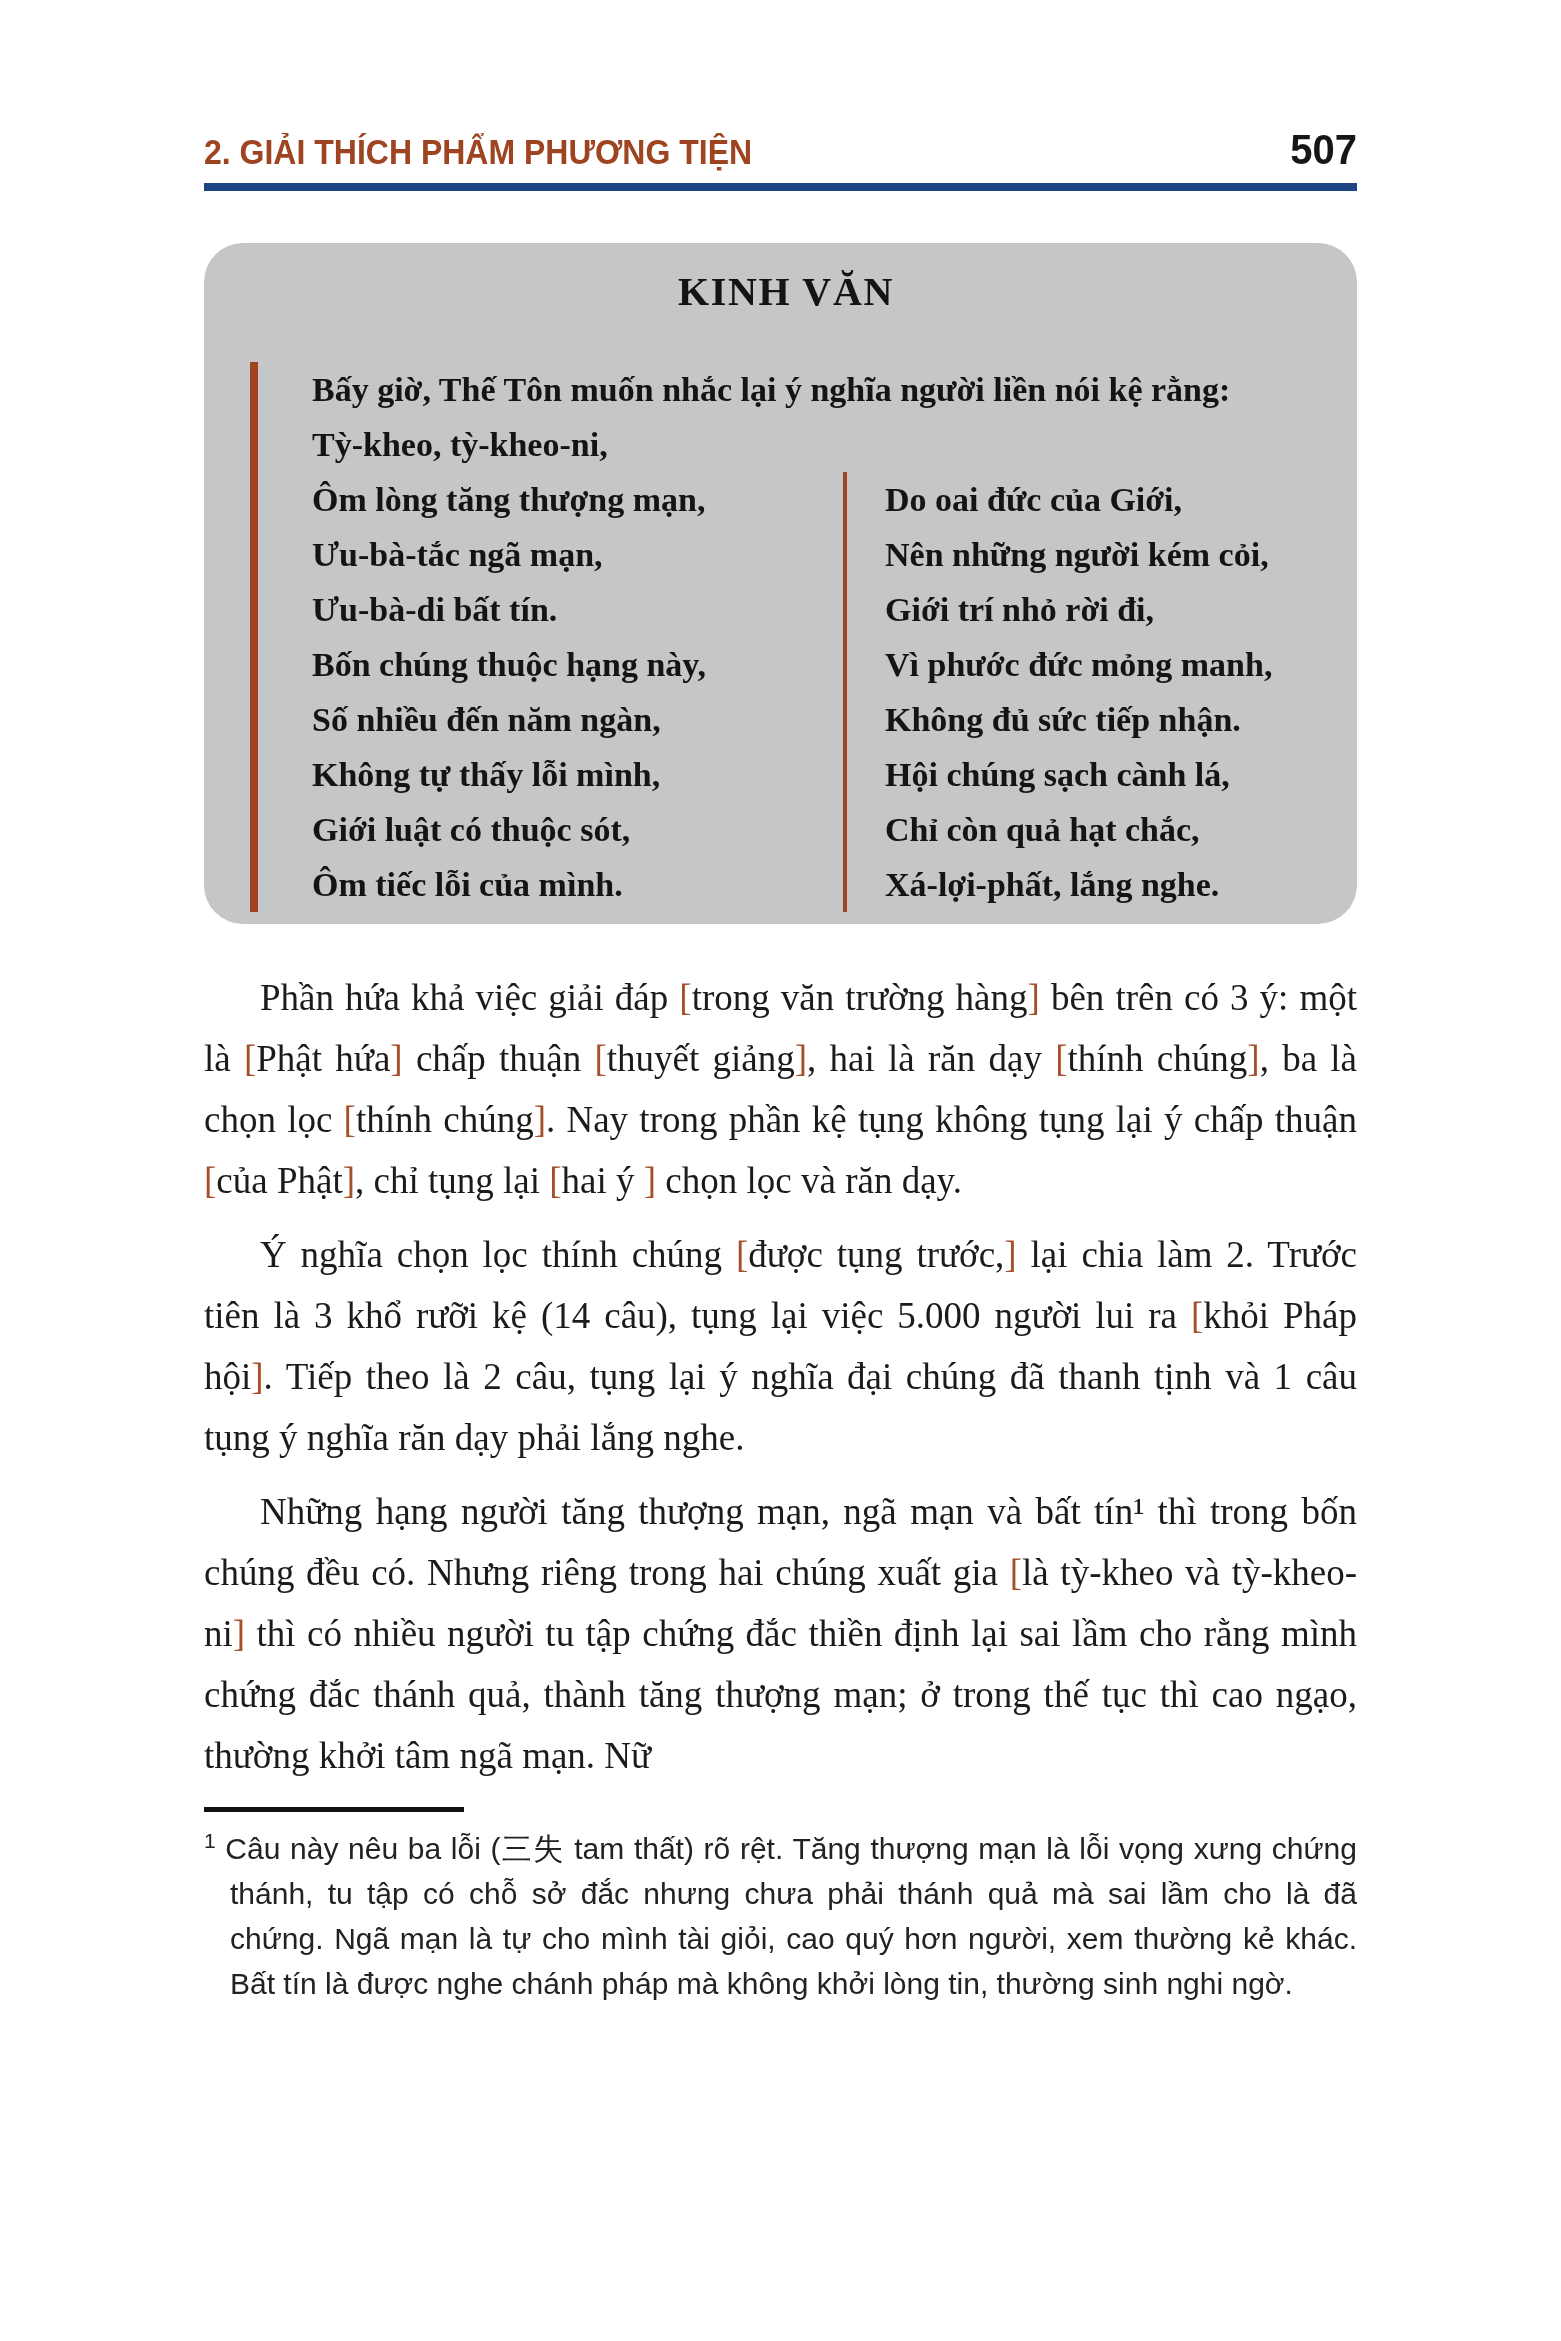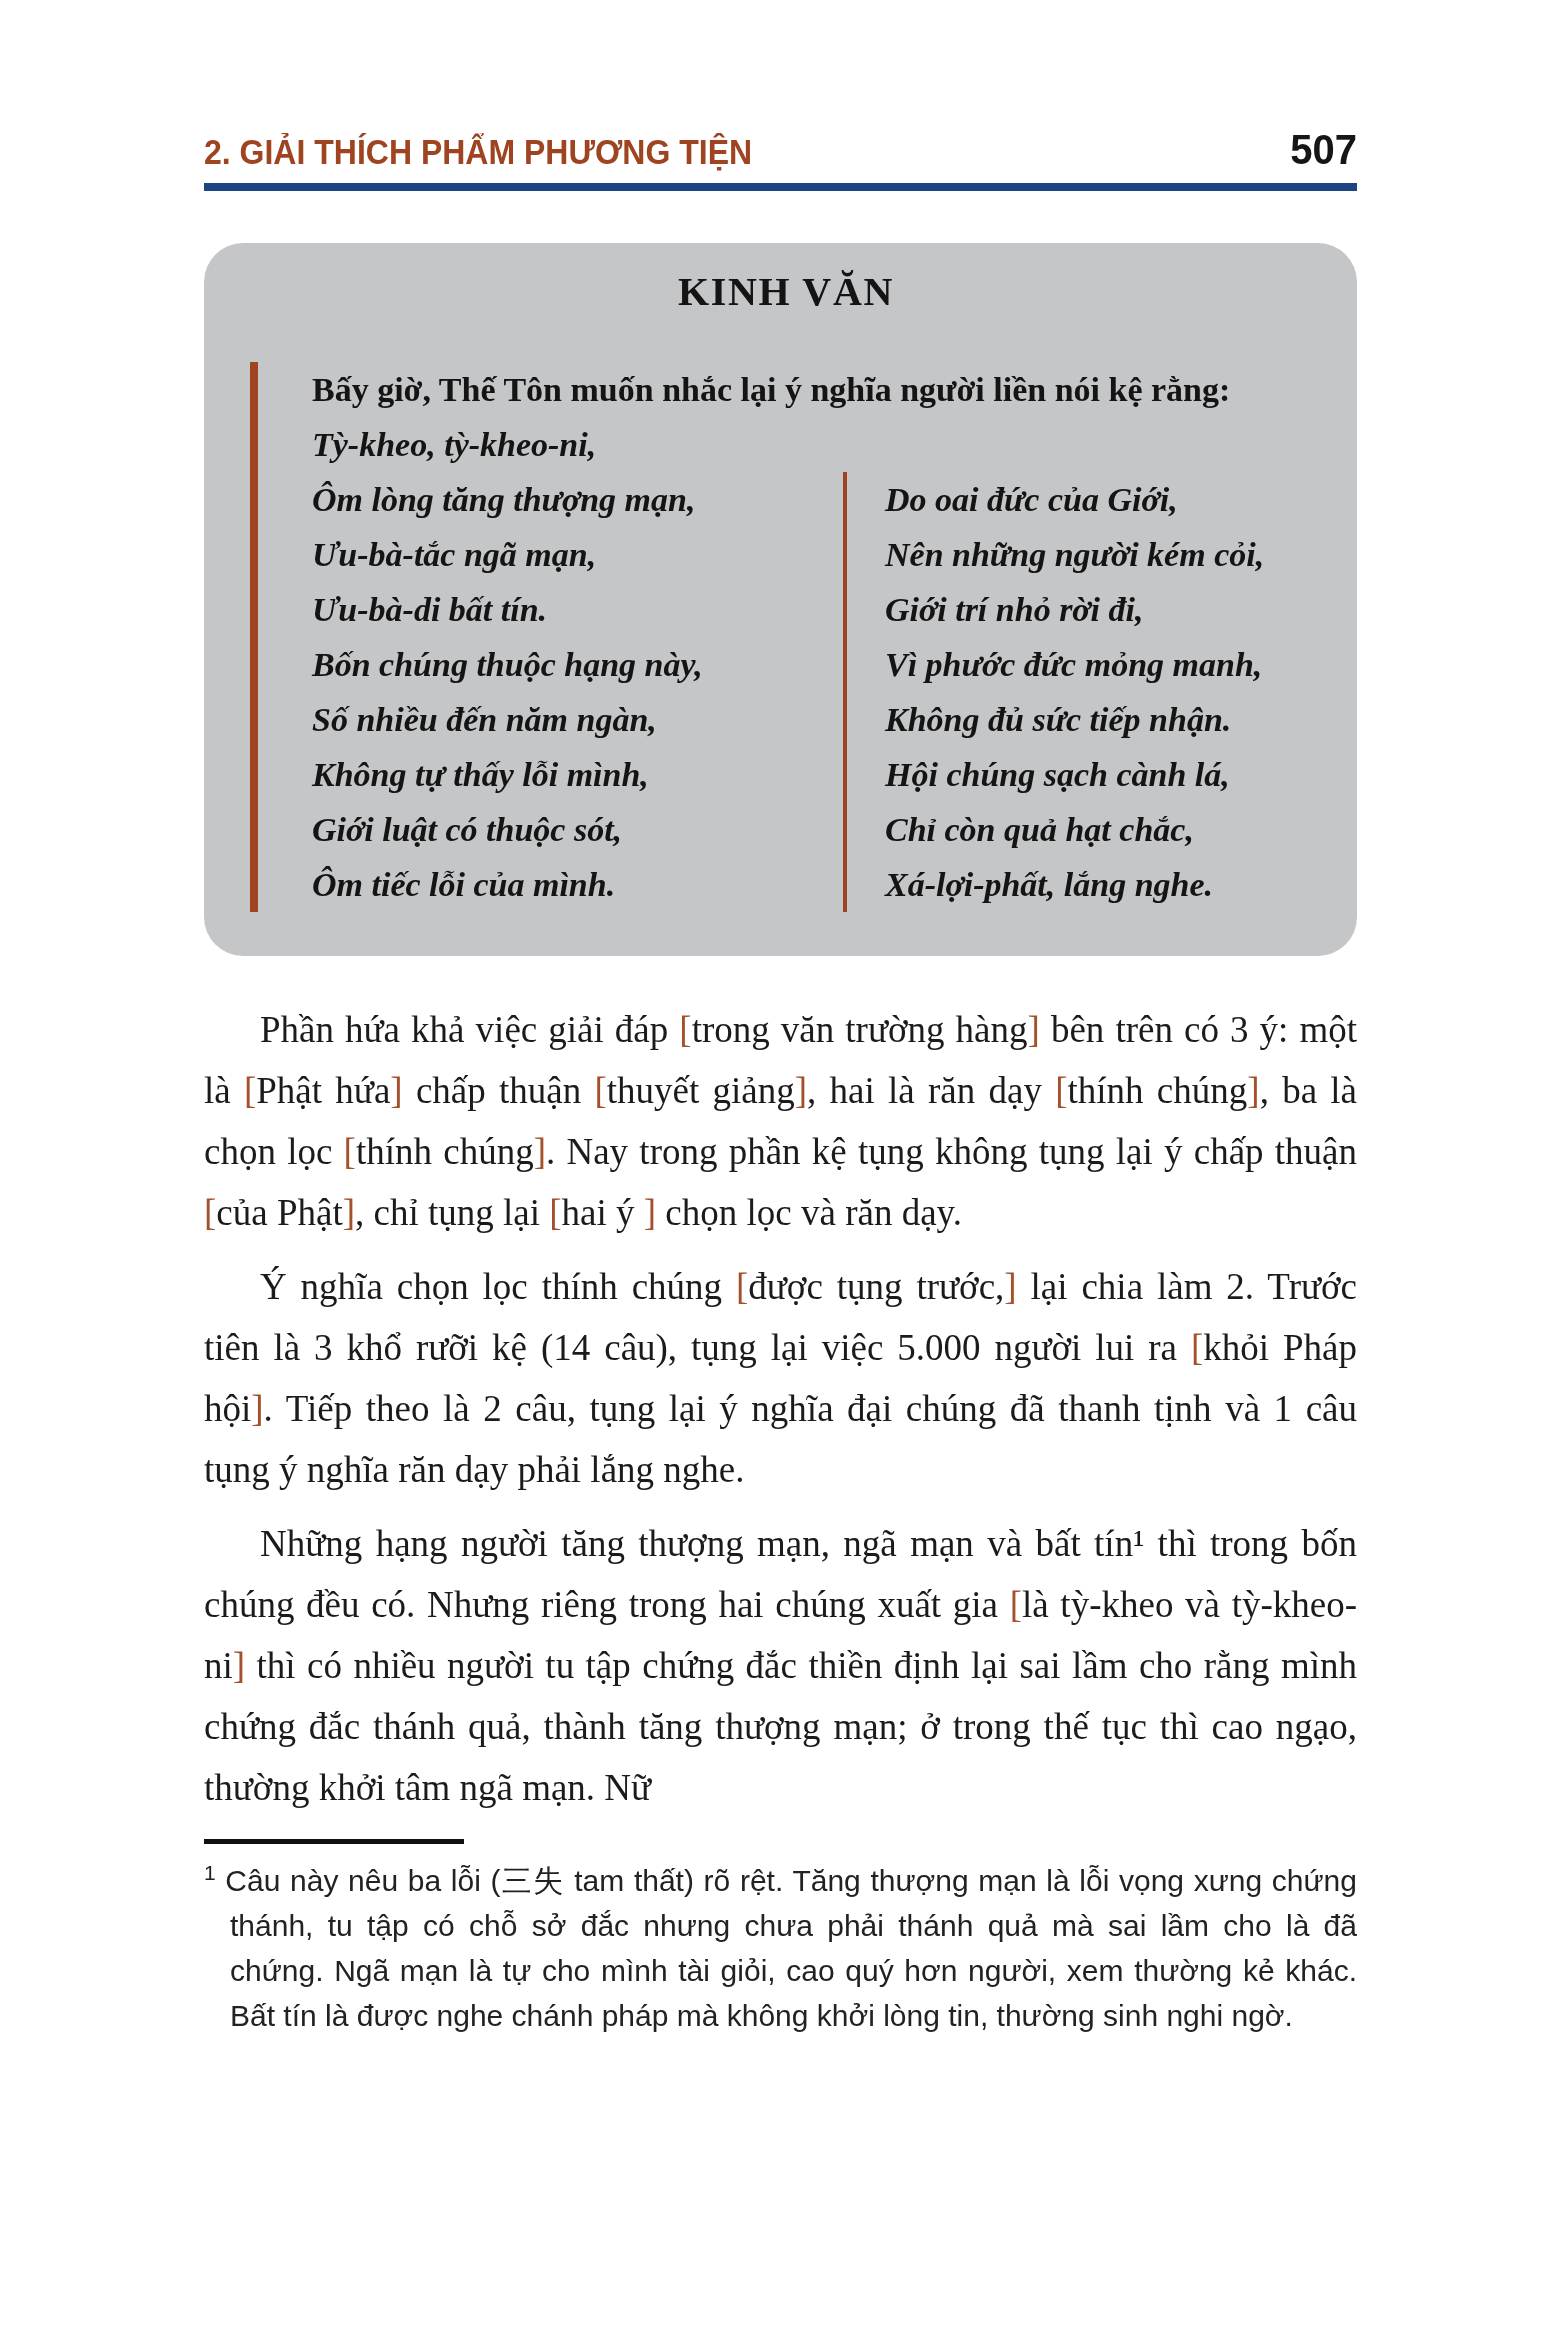--- a/index.html
+++ b/index.html
@@ -26,37 +26,37 @@
     font-weight:bold;font-size:40px;color:var(--page_number,#161616);
     transform:scaleY(1.05);transform-origin:right bottom;
   }
   .rule{height:7.8px;background:var(--rule_blue,#1E4583);margin-top:10.4px;}
 
   
   .kinh-box{
     margin-top:52px;
     background:var(--box_gray,#C5C6C8);
     border-radius:39px;
-    padding:26px 35px 44px 46px;
+    padding:26px 35px 12px 46px;
   }
   .box-title{
     margin:0;text-align:center;
     font-size:40px;font-weight:bold;letter-spacing:1.7px;line-height:45px;
     color:#141414;
   }
   .verse-wrap{
     margin-top:48px;
     border-left:8.7px solid var(--accent,#9E4420);
     padding-left:54px;
   }
   .verse-intro{
     font-weight:bold;font-size:34px;line-height:55px;color:#141414;
     white-space:nowrap;
   }
-  .columns{display:flex;align-items:flex-start;font-style:italic;}
+  .columns{display:flex;align-items:flex-start;}
   .col-left{flex:0 0 531px;}
   .col-right{
     margin-top:55px;
     border-left:4.3px solid var(--accent,#9E4420);
     padding-left:38px;
   }
   .vline{
     font-weight:bold;font-size:34px;line-height:55px;color:#141414;
     white-space:nowrap;
   }

